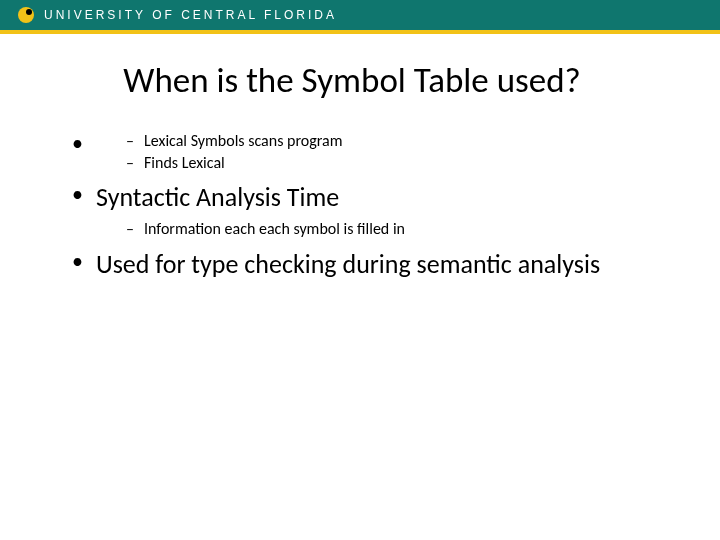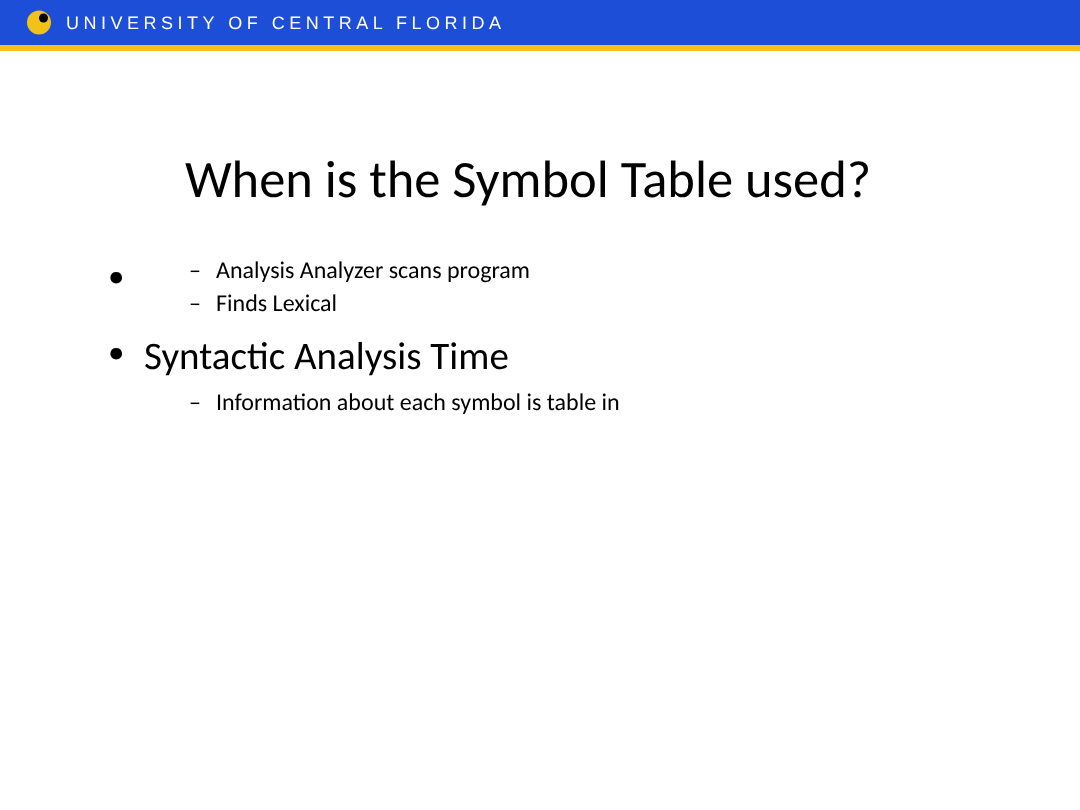--- a/index.html
+++ b/index.html
@@ -1,23 +1,23 @@
 <!DOCTYPE html>
 <html><head>
 <meta charset="utf-8">
 <style>
   * { margin: 0; padding: 0; box-sizing: border-box; }
   html, body { width: 720px; height: 540px; background: #fff; font-family: Calibri, "Segoe UI", Arial, sans-serif; color: #000; }
   .slide { width: 720px; height: 540px; position: relative; }
-  .header-bar { width: 100%; height: 30px; background: #1d4ed8; display: flex; align-items: center; padding-left: 18px; }
+  .header-bar { width: 100%; height: 30px; background: #0f766e; display: flex; align-items: center; padding-left: 18px; }
   .ucf-logo { width: 16px; height: 16px; border-radius: 50%; background: #f2c218; position: relative; margin-right: 10px; flex-shrink: 0; }
   .ucf-logo::after { content: ""; position: absolute; width: 6px; height: 6px; background: #000; border-radius: 50%; top: 2px; right: 2px; }
   .ucf-text { color: #fff; font-size: 12px; letter-spacing: 3px; font-weight: 400; font-family: "Arial Narrow", Arial, sans-serif; }
   .gold-line { width: 100%; height: 4px; background: #f2c218; }
-  .content { padding: 26px 64px 0 48px; margin-top: 40px; }
+  .content { padding: 26px 64px 0 48px; }
   .title { font-size: 35px; font-weight: 400; text-align: center; margin: 0 0 30px 0; line-height: 1.15; }
   ul.level1 { list-style: none; padding-left: 24px; }
   ul.level1 > li { font-size: 26px; margin-bottom: 6px; position: relative; padding-left: 24px; line-height: 1.25; }
   ul.level1 > li::before { content: "•"; position: absolute; left: 0; top: 0; font-size: 22px; }
   ul.level2 { list-style: none; padding-left: 30px; margin-top: 4px; margin-bottom: 8px; }
   ul.level2 > li { font-size: 16px; position: relative; padding-left: 18px; line-height: 1.35; }
   ul.level2 > li::before { content: "–"; position: absolute; left: 0; top: 0; }
 </style>
 </head>
 <body>
@@ -29,26 +29,29 @@
     <div class="ucf-text">UNIVERSITY OF CENTRAL FLORIDA</div>
   </div>
   <div class="gold-line"></div>
 
   <div class="content">
     <h1 class="title">When is the Symbol Table used?</h1>
 
     <ul class="level1">
       <li>
         <ul class="level2">
-          <li><span>Analysis Analyzer scans program</span></li>
+          <li><span>Lexical Symbols scans program</span></li>
           <li><span>Finds Lexical</span></li>
         </ul>
       </li>
       <li>
         <span>Syntactic Analysis Time</span>
         <ul class="level2">
-          <li><span>Information about each symbol is table in</span></li>
+          <li><span>Information each each symbol is filled in</span></li>
         </ul>
+      </li>
+      <li>
+        <span>Used for type checking during semantic analysis</span>
       </li>
     </ul>
   </div>
 
 </div>
 
 </body></html>

